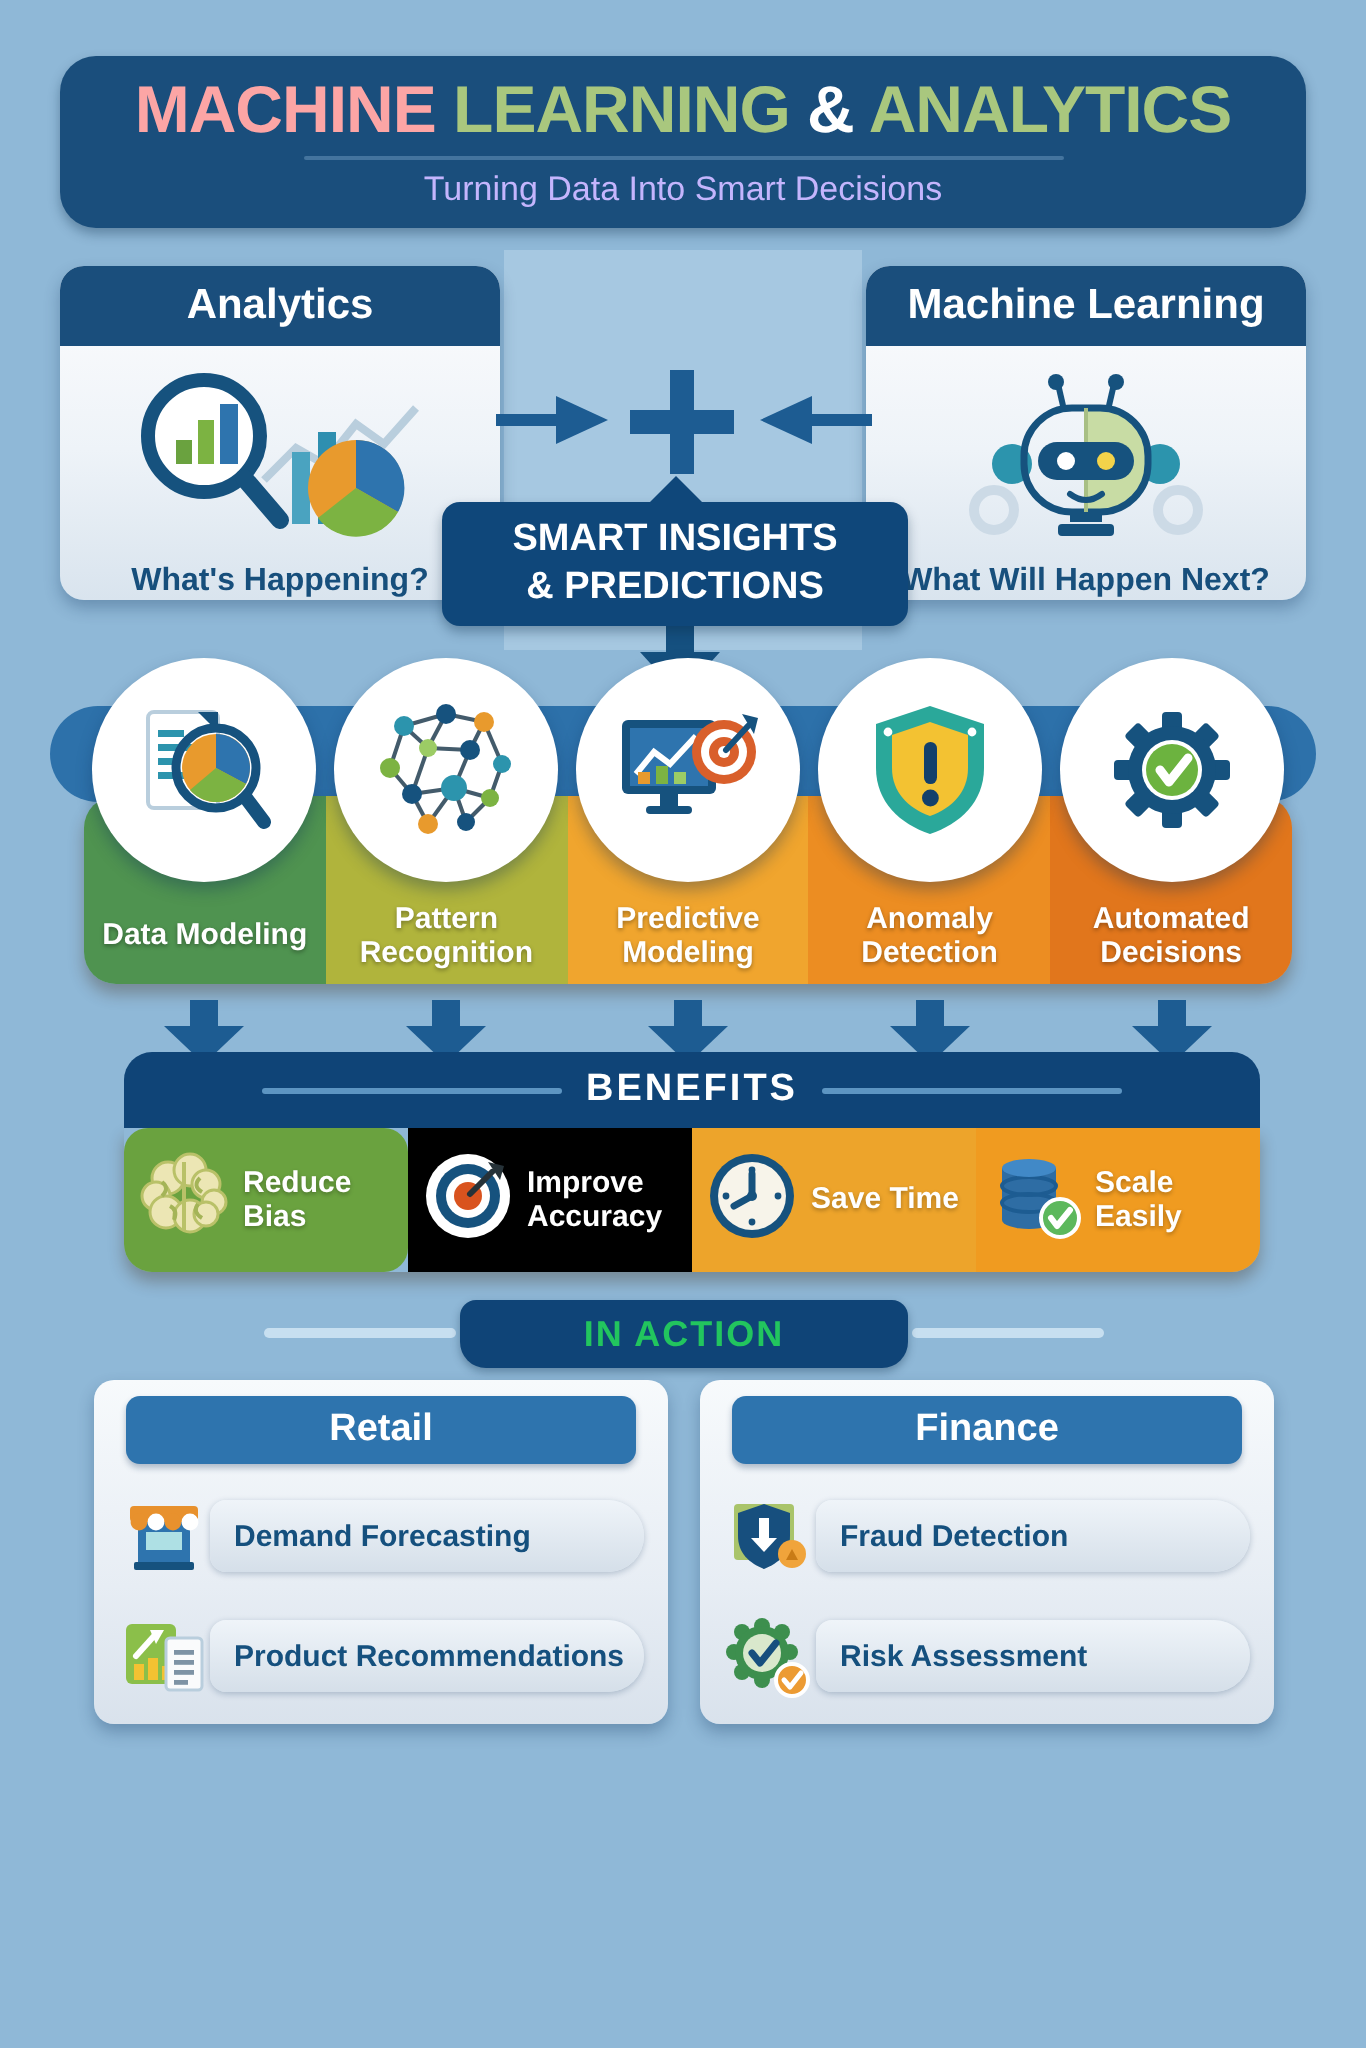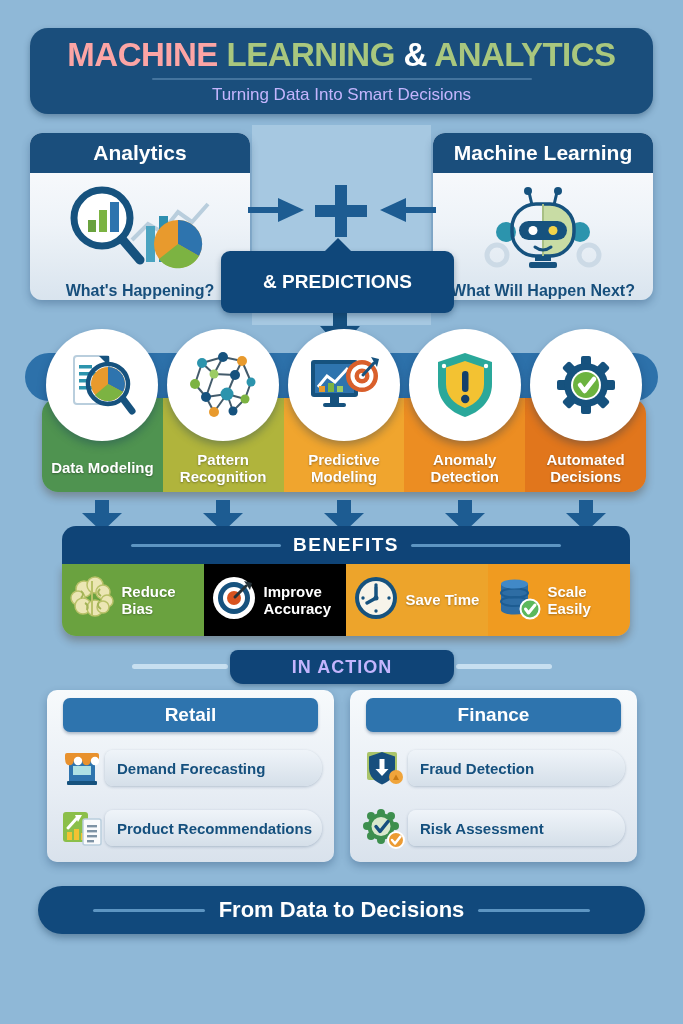--- a/index.html
+++ b/index.html
@@ -94,21 +94,21 @@
   .benefit-item{flex:1;display:flex;align-items:center;justify-content:center;gap:7px;padding:0 2px;}
   .benefit-label{
     color:#fff;font-size:15px;font-weight:800;line-height:1.15;width:76px;
     text-shadow:0 1px 2px rgba(0,0,0,.3);
   }
 
   
   .inaction-banner{
     left:230px;top:650px;width:224px;height:34px;background:#0f4477;border-radius:8px 8px 13px 13px;
     display:flex;align-items:center;justify-content:center;z-index:2;
-    color:#c4b5fd;font-size:18px;font-weight:800;letter-spacing:1px;
+    color:#22c55e;font-size:18px;font-weight:800;letter-spacing:1px;
     box-shadow:0 2px 4px rgba(10,40,70,.35);
   }
   .inaction-line{top:664px;width:96px;height:5px;background:#c7dff0;border-radius:3px;z-index:1;}
   .inaction-line.l{left:132px;}
   .inaction-line.r{left:456px;}
 
   .action-card{
     top:690px;width:287px;height:172px;border-radius:10px;
     background:linear-gradient(180deg,#f7fafc 0%,#e7edf4 60%,#d9e2ec 100%);
     box-shadow:0 4px 8px rgba(15,50,90,.3);z-index:2;
@@ -215,20 +215,21 @@
       <polygon points="28,2 2,14 28,26" fill="#1d5c92"></polygon>
     </svg>
   </div>
   <div class="abs plus-sign">
     <svg width="64" height="64" viewBox="0 0 64 64">
       <path d="M26 6 h12 v20 h20 v12 H38 v20 H26 V38 H6 V26 h20 Z" fill="#1d5c92"></path>
     </svg>
   </div>
 
   <div class="abs smart-box">
+    <div>SMART INSIGHTS</div>
     <div>&amp; PREDICTIONS</div>
   </div>
   <div class="abs smart-down-arrow">
     <svg width="44" height="38" viewBox="0 0 44 38">
       <rect x="15" y="0" width="14" height="15" fill="#15507f"></rect>
       <polygon points="2,15 42,15 22,37" fill="#15507f"></polygon>
     </svg>
   </div>
 
   <div class="abs pipeline-band"></div>
@@ -414,21 +415,21 @@
       </div>
   </div>
 
   <div class="abs benefits-banner">
     <div class="banner-line"></div>
     <div>BENEFITS</div>
     <div class="banner-line"></div>
   </div>
 
   <div class="abs benefits-row">
-    <div class="benefit-item" style="background: rgb(106, 162, 63);">
+    <div class="benefit-item" style="background: rgb(106, 162, 63); border-radius: 12px;">
       <span>
         <svg width="46" height="46" viewBox="0 0 46 46">
           <g fill="#ece6b4" stroke="#b9c168" stroke-width="1.5">
             <circle cx="15" cy="14" r="8"></circle>
               <circle cx="26" cy="10" r="8"></circle>
               <circle cx="34" cy="17" r="7"></circle>
             <circle cx="9" cy="23" r="7"></circle>
               <circle cx="38" cy="26" r="6"></circle>
               <circle cx="14" cy="31" r="8"></circle>
             <circle cx="26" cy="33" r="8"></circle>
@@ -564,19 +565,14 @@
           <circle cx="19" cy="21.5" r="9.5" fill="#d9e8cc"></circle>
           <path d="M14 21.5 l4 5 l8 -10" fill="none" stroke="#174f7e" stroke-width="3.5" stroke-linecap="round" stroke-linejoin="round"></path>
           <circle cx="34" cy="35" r="8" fill="#ec9b33" stroke="#fff" stroke-width="2"></circle>
           <path d="M30 35 l3 3.5 l5.5 -7" fill="none" stroke="#fff" stroke-width="2.5" stroke-linecap="round" stroke-linejoin="round"></path>
         </svg>
       </span>
       <div class="item-label">Risk Assessment</div>
     </div>
   </div>
 
-  <div class="abs footer-banner">
-    <div class="banner-line"></div>
-    <div>From Data to Decisions</div>
-    <div class="banner-line"></div>
-  </div>
 
 </div>
 
 </body></html>

